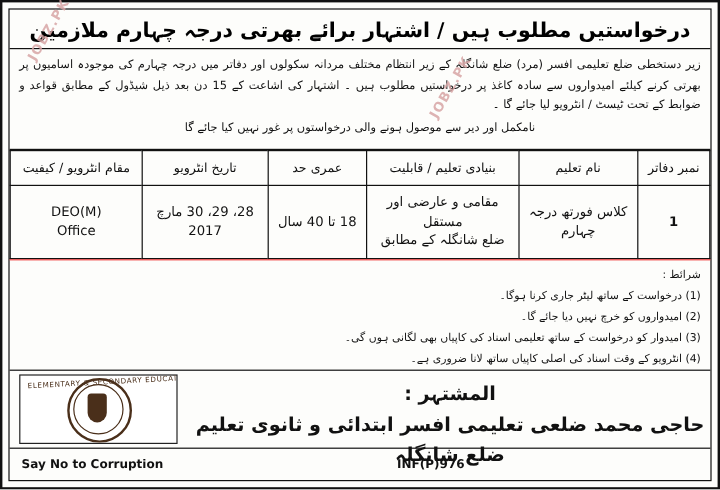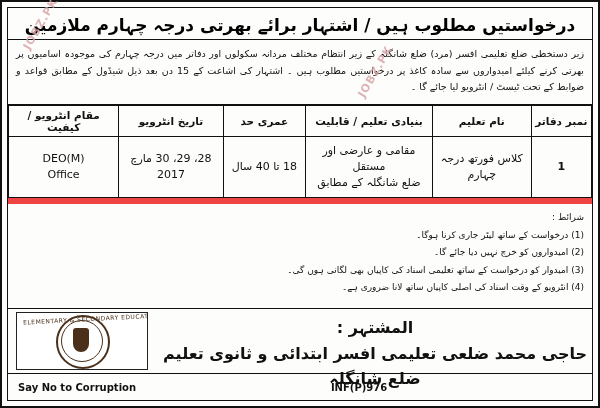--- a/index.html
+++ b/index.html
@@ -85,40 +85,40 @@
     table-layout:fixed;
   }
   table.jobs th, table.jobs td{
     border:1px solid #111;
     text-align:center;
     vertical-align:middle;
     padding:3px 2px;
     color:#111;
   }
   table.jobs th{
-    font-weight:bold;
+    font-weight:normal;
     font-size:10.5px;
     height:22px;
   }
   table.jobs td{
     height:54px;
     font-size:11px;
     line-height:1.45;
   }
   .col-sr{width:10%;}
   .col-post{width:17%;}
   .col-qual{width:22%;}
   .col-age{width:14%;}
   .col-date{width:18%;}
   .col-place{width:19%;}
   .big{font-size:12px;font-weight:bold;}
   
   .conditions{
     flex:1;
-    border-top:6px solid #ef4444;
+    border-top:1px solid #ef4444;
     border-bottom:1px solid #111;
     padding:5px 8px 4px 8px;
     direction:rtl;
     text-align:justify;
     font-size:9px;
     line-height:1.85;
     color:#111;
     overflow:hidden;
   }
   .conditions p{margin:0 0 1px 0;}
@@ -200,20 +200,21 @@
 
 <div class="page">
   <div class="inner">
 
     <div class="heading">درخواستیں مطلوب ہیں / اشتہار برائے بھرتی درجہ چہارم ملازمین</div>
 
     <div class="intro">
       <div class="watermark">JOBZ.PK</div>
       <div class="watermark2">JOBZ.PK</div>
       <p>زیر دستخطی ضلع تعلیمی افسر (مرد) ضلع شانگلہ کے زیر انتظام مختلف مردانہ سکولوں اور دفاتر میں درجہ چہارم کی موجودہ اسامیوں پر بھرتی کرنے کیلئے امیدواروں سے سادہ کاغذ پر درخواستیں مطلوب ہیں ۔ اشتہار کی اشاعت کے 15 دن بعد ذیل شیڈول کے مطابق قواعد و ضوابط کے تحت ٹیسٹ / انٹرویو لیا جائے گا ۔</p>
+      <p class="centered">نامکمل اور دیر سے موصول ہونے والی درخواستوں پر غور نہیں کیا جائے گا</p>
     </div>
 
     <table class="jobs">
       <thead>
         <tr>
           <th class="col-sr">نمبر دفاتر</th>
           <th class="col-post">نام تعلیم</th>
           <th class="col-qual">بنیادی تعلیم / قابلیت</th>
           <th class="col-age">عمری حد</th>
           <th class="col-date">تاریخ انٹرویو</th>

